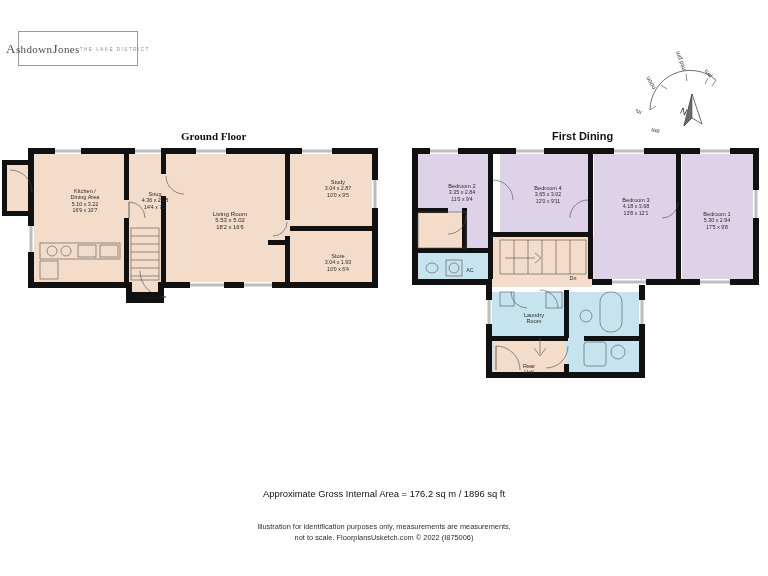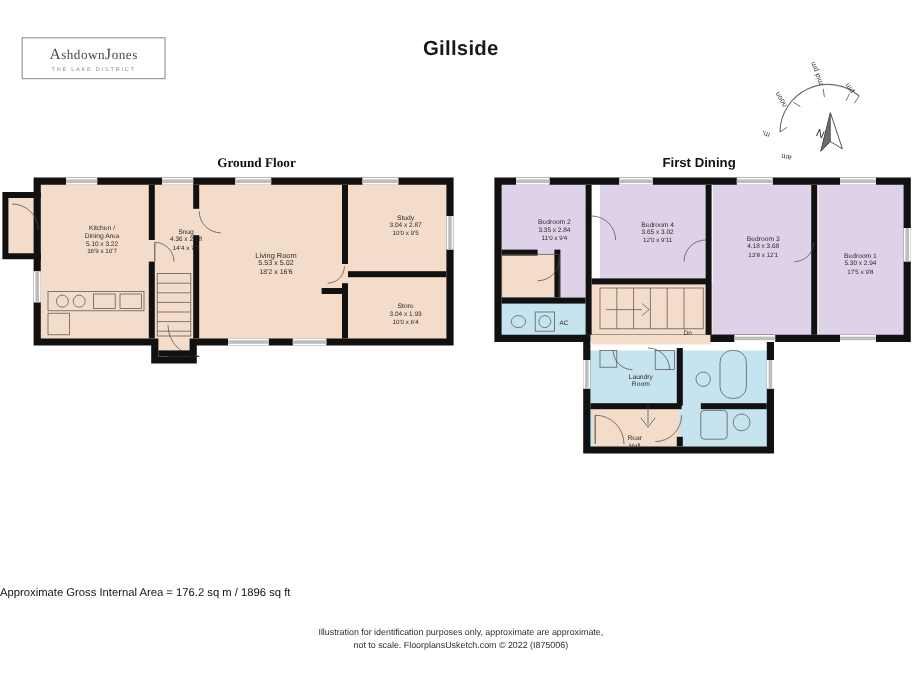--- a/index.html
+++ b/index.html
@@ -12,21 +12,21 @@
     overflow:hidden;
   }
   .page{position:absolute;inset:0;}
 
   
   #brand-logo{
     position:absolute;left:18px;top:31px;
     width:120px;height:35px;
     border:1px solid #9a9a9a;
     background:#fff;
-    display:flex;flex-direction:column;
+    display:flex;flex-direction:row;
     align-items:center;justify-content:center;
     box-sizing:border-box;
   }
   #brand-logo .b1{
     font-size:11px;letter-spacing:.4px;color:#4a4a4a;
     font-family:"Liberation Serif", serif;
     white-space:nowrap;
   }
   #brand-logo .b1 .cap{font-size:13px;}
   #brand-logo .b2{
@@ -70,40 +70,39 @@
   .room-label .dm{font-size:5.4px;}
   .room-label .dm2{font-size:5.2px;}
   .label-lg .nm{font-size:6.2px;}
   .label-lg .dm{font-size:6px;}
   .label-lg .dm2{font-size:5.8px;}
   .mini-label{position:absolute;font-size:5.4px;color:#2b2b2b;text-align:center;}
 
   
   #area-text{
     position:absolute;left:0;right:0;top:488px;
-    text-align:left;font-size:9.4px;color:#111;
+    text-align:center;font-size:9.4px;color:#111;
   }
   #disclaimer{
     position:absolute;left:0;right:0;top:521px;
     text-align:center;font-size:7.4px;color:#2e2e2e;line-height:1.5;
   }
 </style>
 </head>
 <body>
 
 <div class="page">
 
   <div id="brand-logo">
     <div class="b1">
       <span class="cap">A</span><span>shdown</span><span class="cap">J</span><span>ones</span>
     </div>
     <div class="b2">THE LAKE DISTRICT</div>
   </div>
 
-  <div id="plan-title">Gillside</div>
 
   <div id="compass">
     <svg width="100" height="90" viewBox="0 0 100 90">
       <g>
         <path d="M 14 62 A 40 40 0 0 1 80 32" stroke="#6e6e6e" stroke-width="1" fill="none"></path>
         <path d="M 14 62 L 20 58" stroke="#6e6e6e" stroke-width=".8" fill="none"></path>
         <path d="M 25 37 L 31 41" stroke="#6e6e6e" stroke-width=".8" fill="none"></path>
         <path d="M 50 26 L 51 33" stroke="#6e6e6e" stroke-width=".8" fill="none"></path>
         <path d="M 72 30 L 69 36" stroke="#6e6e6e" stroke-width=".8" fill="none"></path>
         <path d="M 80 32 L 76 38" stroke="#6e6e6e" stroke-width=".8" fill="none"></path>
@@ -352,17 +351,17 @@
   <div class="room-label" style="left:504px;top:363px;width:50px;">
     <div class="nm">Rear</div>
     <div class="nm">Hall</div>
   </div>
 
   <div class="mini-label" style="left:459px;top:267px;width:22px;">AC</div>
   <div class="mini-label" style="left:562px;top:275px;width:22px;">Dn</div>
 
   <div id="area-text">Approximate Gross Internal Area = 176.2 sq m / 1896 sq ft</div>
   <div id="disclaimer">
-    <div>Illustration for identification purposes only, approximate are approximate,</div>
+    <div>Illustration for identification purposes only, measurements are measurements,</div>
     <div>not to scale. FloorplansUsketch.com © 2022 (I875006)</div>
   </div>
 
 </div>
 
 </body></html>

